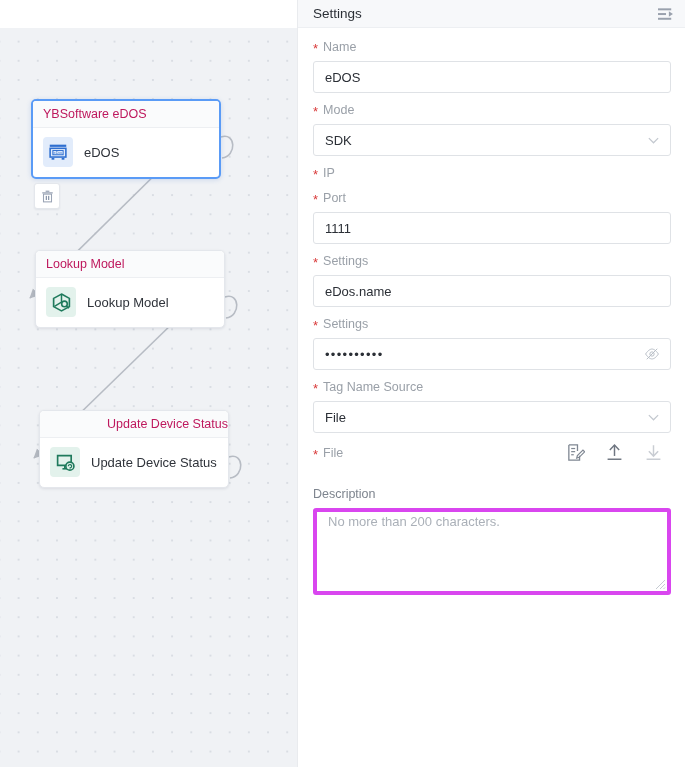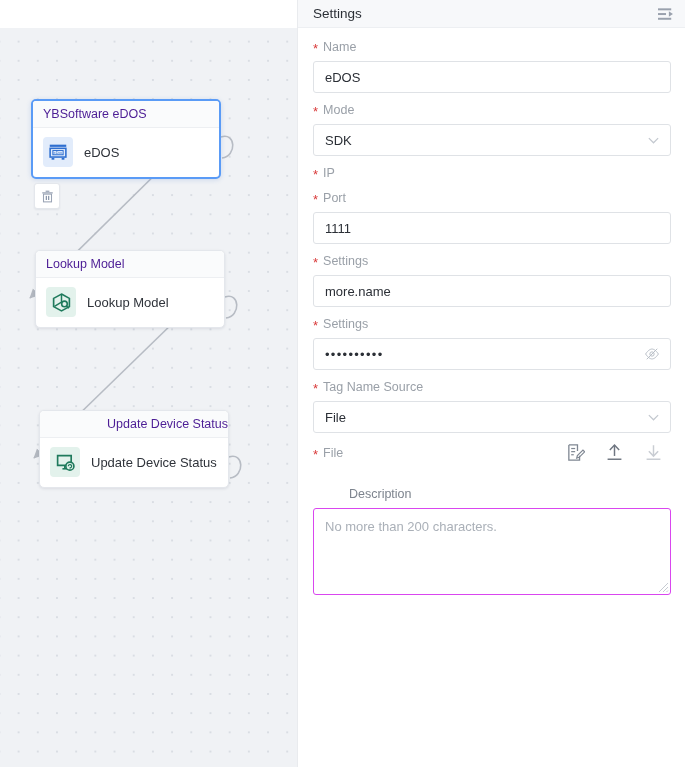--- a/index.html
+++ b/index.html
@@ -39,21 +39,21 @@
   }
   .node.selected {
     border: 2px solid #5a9bf6;
     box-shadow: 0 1px 5px rgba(60,110,200,.20);
   }
   .node-header {
     height: 27px;
     line-height: 27px;
     padding: 0 0 2px 10px;
     font-size: 12.5px;
-    color: #4c1d95;
+    color: #be185d;
     background: #fafbfc;
     border-bottom: 1px solid #edeff2;
     border-radius: 4px 4px 0 0;
     white-space: nowrap;
     overflow: hidden;
   }
   .node.selected .node-header { border-radius: 3px 3px 0 0; }
   .node-body {
     display: flex; align-items: center;
     padding: 9px 10px 10px 10px;
@@ -133,29 +133,29 @@
     display: flex; align-items: center;
     cursor: pointer;
   }
   .select { cursor: pointer; }
 
   .file-row { display: flex; align-items: center; justify-content: space-between; }
   .file-actions { display: flex; align-items: center; gap: 20px; padding-right: 8px; }
   .file-actions span { cursor: pointer; display: flex; }
 
   #description-label {
-    font-size: 12.5px; color: #7d848e; margin-bottom: 6px; line-height: 16px; margin-left: 36px;
+    font-size: 12.5px; color: #7d848e; margin-bottom: 6px; line-height: 16px;
   }
   #description-box {
     position: relative;
     height: 87px;
-    border: 1px solid #d946ef;
+    border: 4px solid #d946ef;
     border-radius: 3px;
     background: #ffffff;
-    padding: 8px 11px;
+    padding: 0 11px;
     cursor: text;
   }
   #description-placeholder { font-size: 13px; color: #aab0b8; }
   #resize-grip { position: absolute; right: 1px; bottom: 1px; width: 12px; height: 12px; }
 </style>
 </head>
 <body>
 
 <div id="app">
 
@@ -298,21 +298,21 @@
           <span class="value">1111</span>
         </div>
       </div>
 
       <div class="field">
         <div class="field-label">
           <span class="req-star">*</span>
           <span>Settings</span>
         </div>
         <div class="control">
-          <span class="value">more.name</span>
+          <span class="value">eDos.name</span>
         </div>
       </div>
 
       <div class="field">
         <div class="field-label">
           <span class="req-star">*</span>
           <span>Settings</span>
         </div>
         <div class="control">
           <span class="value pwd">••••••••••</span>

